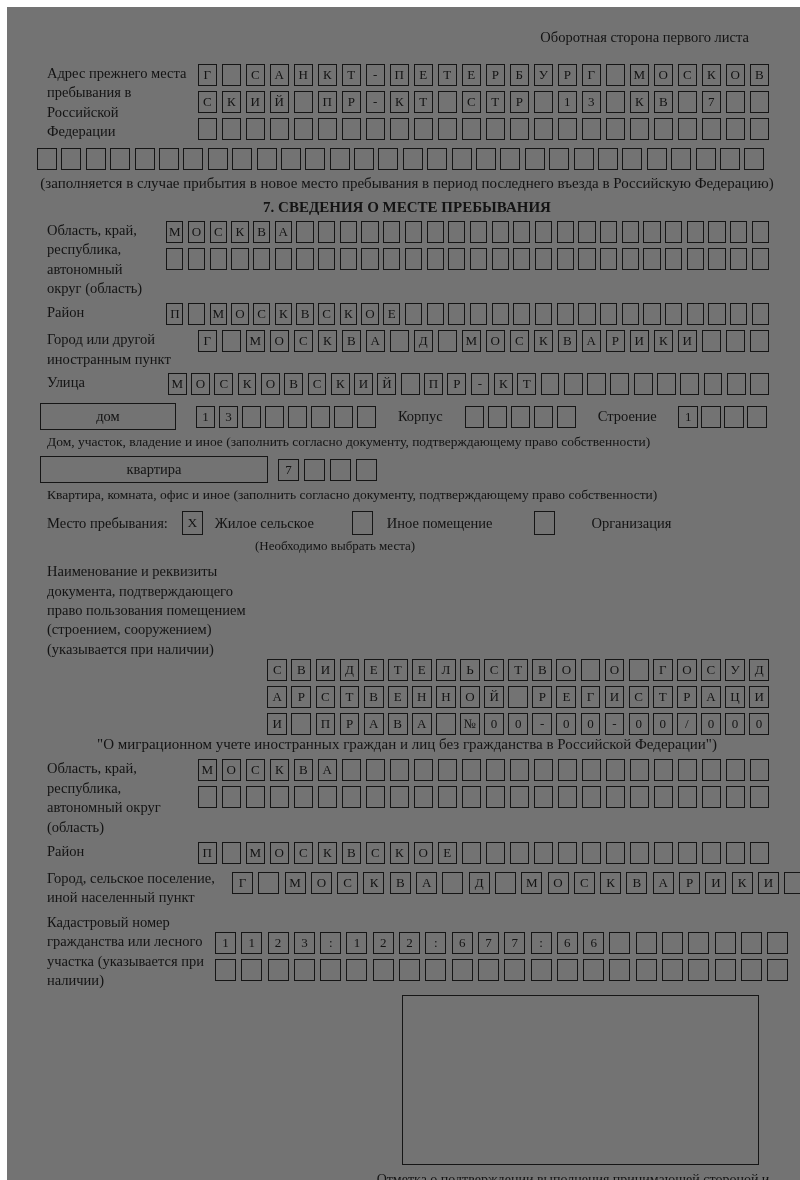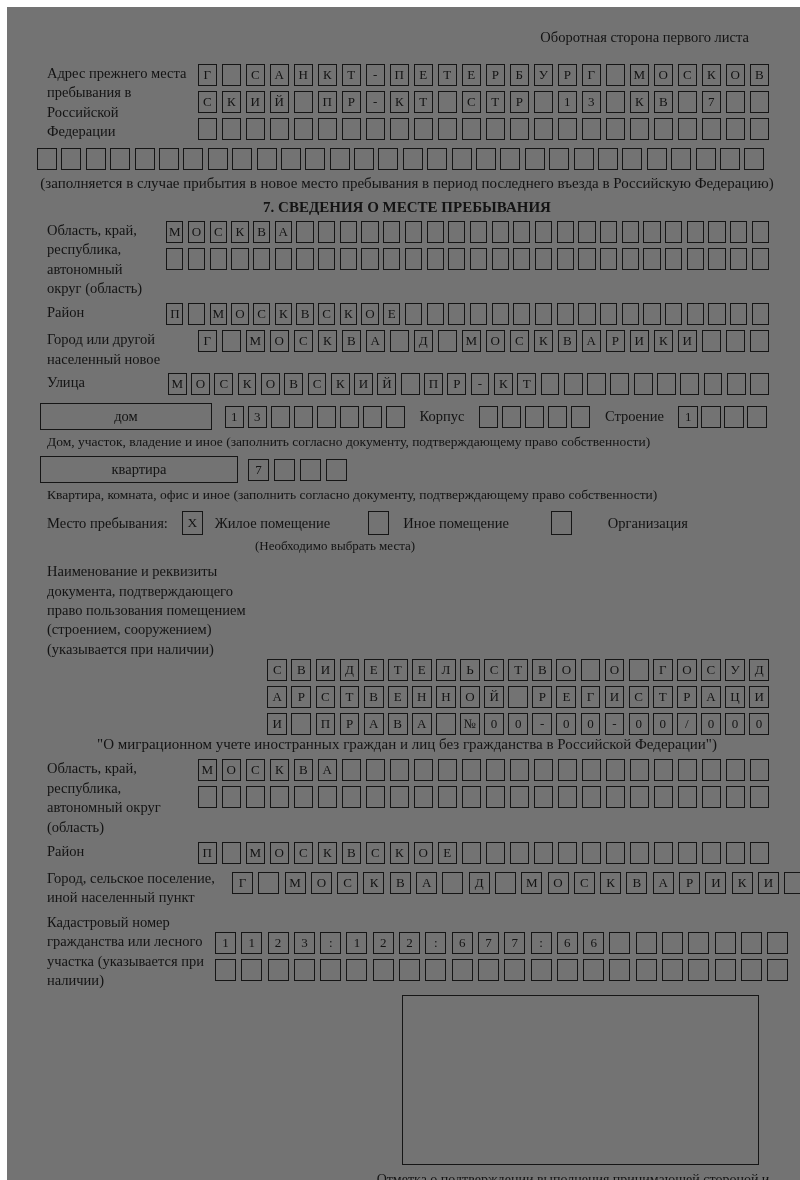--- a/index.html
+++ b/index.html
@@ -26,21 +26,21 @@
   .g30{column-gap:4.4px;} .g30 .cell{width:20px;}
   .g8,.g5,.g4{column-gap:3.5px;} .g8 .cell,.g5 .cell,.g4 .cell{width:19.5px;}
   .g4k{column-gap:5px;} .g4k .cell{width:21px;}
   .fullrow{padding-left:30px;margin-top:6px;}
   .cnote{font-size:15px;text-align:center;margin-top:5px;padding:0 10px;}
   .sec-title{font-size:15px;font-weight:bold;text-align:center;margin-top:7px;}
   .domrow{display:flex;align-items:center;justify-content:space-between;
           margin:8px 40px 0 33px;}
   .wide-box{height:27px;border:1.5px solid #151515;box-sizing:border-box;
             display:flex;align-items:center;justify-content:center;font-size:14.5px;flex:none;}
-  .dombox{width:172px;} .kvbox{width:198px;}
+  .dombox{width:136px;} .kvbox{width:228px;}
   .inline-label{font-size:14.5px;flex:none;padding:0 2px;}
   .lnote{font-size:13.5px;margin-top:4px;padding-left:40px;font-family:Liberation Serif, serif;}
   .kvrow{display:flex;align-items:center;margin:6px 40px 0 33px;}
   .kvgap{width:10px;flex:none;}
   .mestorow{display:flex;align-items:center;margin-top:8px;padding-left:40px;font-size:14.5px;}
   .chk{width:21px;height:24px;border:1.5px solid #151515;box-sizing:border-box;flex:none;
        display:flex;align-items:center;justify-content:center;font-size:13.5px;}
   .mnote{font-size:13px;padding-left:248px;margin-top:3px;}
   .fact-title{font-size:15px;font-weight:bold;text-align:center;margin-top:12px;}
   .stamp-box{width:357px;height:170px;border:1.6px solid #151515;box-sizing:border-box;
@@ -270,21 +270,21 @@
           <span class="cell"></span>
           <span class="cell"></span>
           <span class="cell"></span>
           <span class="cell"></span>
           <span class="cell"></span>
         </div>
     </div>
   </div>
 
   <div class="frow mt5">
-    <div class="flabel w135">Город или другой населенный новое</div>
+    <div class="flabel w135">Город или другой иностранным пункт</div>
     <div class="cells-col">
       <div class="grid g24">
           <span class="cell">Г</span>
           <span class="cell"></span>
           <span class="cell">М</span>
           <span class="cell">О</span>
           <span class="cell">С</span>
           <span class="cell">К</span>
           <span class="cell">В</span>
           <span class="cell">А</span>
@@ -384,21 +384,21 @@
         <span class="cell"></span>
         <span class="cell"></span>
         <span class="cell"></span>
       </div>
   </div>
   <div class="lnote">Квартира, комната, офис и иное (заполнить согласно документу, подтверждающему право собственности)</div>
 
   <div class="mestorow">
     <span>Место пребывания:</span>
     <span class="chk" style="margin-left:14px;">X</span>
-    <span style="margin-left:12px;">Жилое помещение</span>
+    <span style="margin-left:12px;">Жилое сельское</span>
     <span class="chk" style="margin-left:38px;"></span>
     <span style="margin-left:14px;text-align:right;">Иное помещение</span>
     <span class="chk" style="margin-left:42px;"></span>
     <span style="margin-left:36px;">Организация</span>
   </div>
   <div class="mnote">(Необходимо выбрать места)</div>
 
   <div class="frow mt8">
     <div class="flabel w212">Наименование и реквизиты документа, подтверждающего право пользования помещением (строением, сооружением) (указывается при наличии)</div>
     <div class="cells-col">

